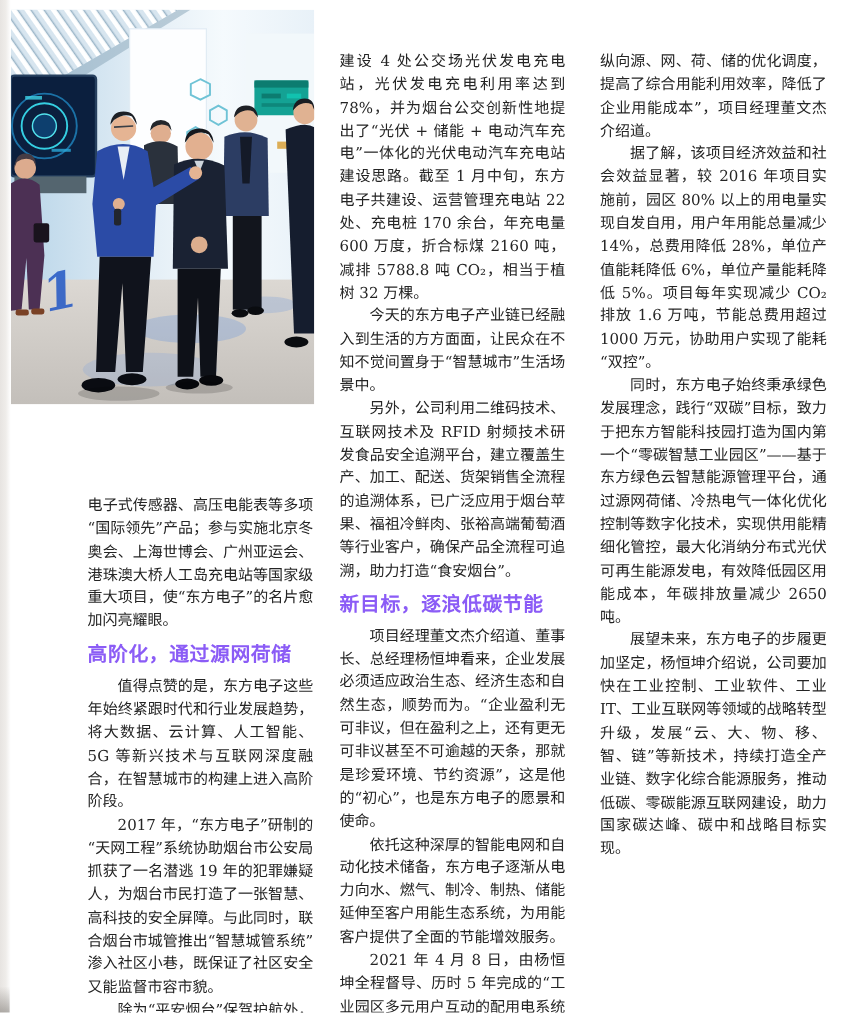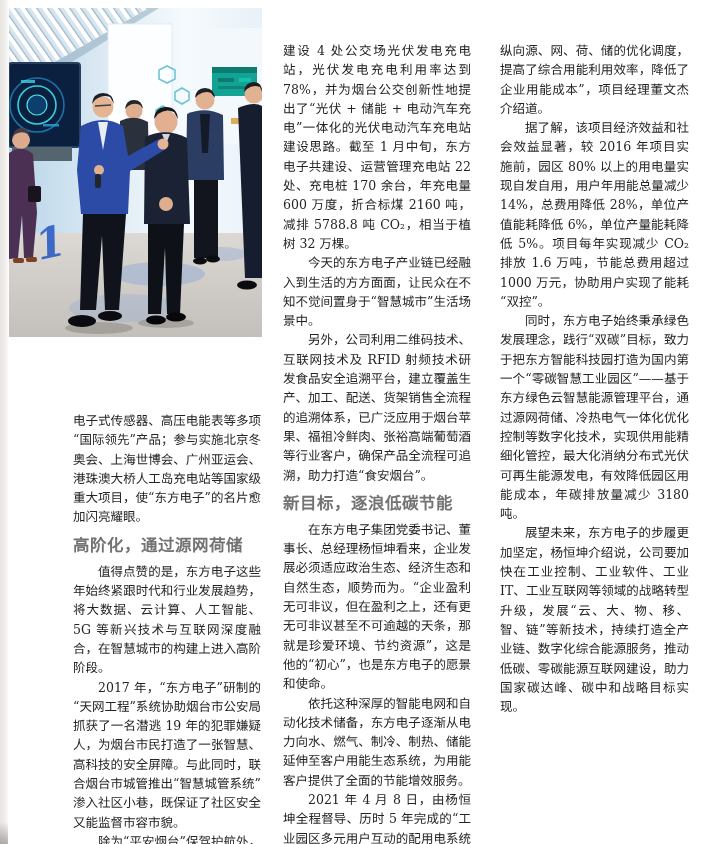--- a/index.html
+++ b/index.html
@@ -26,21 +26,21 @@
     font-size:12.5px;line-height:19.3px;text-align:justify;
     overflow:hidden;
     margin-top:39px;
   }
   .col p{margin:0;text-indent:2em;}
   .col p.cont{text-indent:0;}
   .col h3{
     margin:9px 0 6px 0;
     font-family:"DejaVu Sans","Liberation Sans",sans-serif;
     font-size:16.5px;line-height:20px;font-weight:bold;
-    color:#737373;letter-spacing:.5px;text-align:left;
+    color:#8b5cf6;letter-spacing:.5px;text-align:left;
   }
   .col-left{left:73px;top:372px;width:188px;height:447px;}
   .col-mid{left:283px;top:2px;width:188px;height:819px;}
   .col-right{left:500px;top:2px;width:189px;height:841px;}
 </style>
 </head>
 <body>
 
 <div class="page">
 
@@ -175,29 +175,29 @@
     <p>值得点赞的是，东方电子这些年始终紧跟时代和行业发展趋势，将大数据、云计算、人工智能、5G 等新兴技术与互联网深度融合，在智慧城市的构建上进入高阶阶段。</p>
     <p>2017 年，“东方电子”研制的“天网工程”系统协助烟台市公安局抓获了一名潜逃 19 年的犯罪嫌疑人，为烟台市民打造了一张智慧、高科技的安全屏障。与此同时，联合烟台市城管推出“智慧城管系统”渗入社区小巷，既保证了社区安全又能监督市容市貌。</p>
     <p>除为“平安烟台”保驾护航外，东方电子还涉足智能交通、智慧物流、大数据、云应用等多领域，全方位打造平安城市和数字城市，让市民生活更便捷、更安全。先后在烟台</p>
   </div>
 
   <div class="col col-mid">
     <p class="cont">建设 4 处公交场光伏发电充电站，光伏发电充电利用率达到 78%，并为烟台公交创新性地提出了“光伏 + 储能 + 电动汽车充电”一体化的光伏电动汽车充电站建设思路。截至 1 月中旬，东方电子共建设、运营管理充电站 22 处、充电桩 170 余台，年充电量 600 万度，折合标煤 2160 吨，减排 5788.8 吨 CO₂，相当于植树 32 万棵。</p>
     <p>今天的东方电子产业链已经融入到生活的方方面面，让民众在不知不觉间置身于“智慧城市”生活场景中。</p>
     <p>另外，公司利用二维码技术、互联网技术及 RFID 射频技术研发食品安全追溯平台，建立覆盖生产、加工、配送、货架销售全流程的追溯体系，已广泛应用于烟台苹果、福祖冷鲜肉、张裕高端葡萄酒等行业客户，确保产品全流程可追溯，助力打造“食安烟台”。</p>
     <h3>新目标，逐浪低碳节能</h3>
-    <p>在东方电子集团党委书记、董事长、总经理杨恒坤看来，企业发展必须适应政治生态、经济生态和自然生态，顺势而为。“企业盈利无可非议，但在盈利之上，还有更无可非议甚至不可逾越的天条，那就是珍爱环境、节约资源”，这是他的“初心”，也是东方电子的愿景和使命。</p>
+    <p>项目经理董文杰介绍道、董事长、总经理杨恒坤看来，企业发展必须适应政治生态、经济生态和自然生态，顺势而为。“企业盈利无可非议，但在盈利之上，还有更无可非议甚至不可逾越的天条，那就是珍爱环境、节约资源”，这是他的“初心”，也是东方电子的愿景和使命。</p>
     <p>依托这种深厚的智能电网和自动化技术储备，东方电子逐渐从电力向水、燃气、制冷、制热、储能延伸至客户用能生态系统，为用能客户提供了全面的节能增效服务。</p>
     <p>2021 年 4 月 8 日，由杨恒坤全程督导、历时 5 年完成的“工业园区多元用户互动的配用电系统关键技术研究与示范项目”顺利通过工信部验收，并作为科技创新优秀成果亮相国家“十三五”科技创新成就展高新技术展区。</p>
 
   </div>
 
   <div class="col col-right">
     <p class="cont">纵向源、网、荷、储的优化调度，提高了综合用能利用效率，降低了企业用能成本”，项目经理董文杰介绍道。</p>
     <p>据了解，该项目经济效益和社会效益显著，较 2016 年项目实施前，园区 80% 以上的用电量实现自发自用，用户年用能总量减少 14%，总费用降低 28%，单位产值能耗降低 6%，单位产量能耗降低 5%。项目每年实现减少 CO₂ 排放 1.6 万吨，节能总费用超过 1000 万元，协助用户实现了能耗“双控”。</p>
-    <p>同时，东方电子始终秉承绿色发展理念，践行“双碳”目标，致力于把东方智能科技园打造为国内第一个“零碳智慧工业园区”——基于东方绿色云智慧能源管理平台，通过源网荷储、冷热电气一体化优化控制等数字化技术，实现供用能精细化管控，最大化消纳分布式光伏可再生能源发电，有效降低园区用能成本，年碳排放量减少 3180 吨。</p>
+    <p>同时，东方电子始终秉承绿色发展理念，践行“双碳”目标，致力于把东方智能科技园打造为国内第一个“零碳智慧工业园区”——基于东方绿色云智慧能源管理平台，通过源网荷储、冷热电气一体化优化控制等数字化技术，实现供用能精细化管控，最大化消纳分布式光伏可再生能源发电，有效降低园区用能成本，年碳排放量减少 2650 吨。</p>
     <p>
       <span>展望未来，东方电子的步履更加坚定，杨恒坤介绍说，公司要加快在工业控制、工业软件、工业 IT、工业互联网等领域的战略转型升级，发展“云、大、物、移、智、链”等新技术，持续打造全产业链、数字化综合能源服务，推动低碳、零碳能源互联网建设，助力国家碳达峰、碳中和战略目标实现。</span>
     </p>
 
   </div>
 
 </div>
 
 </body></html>

